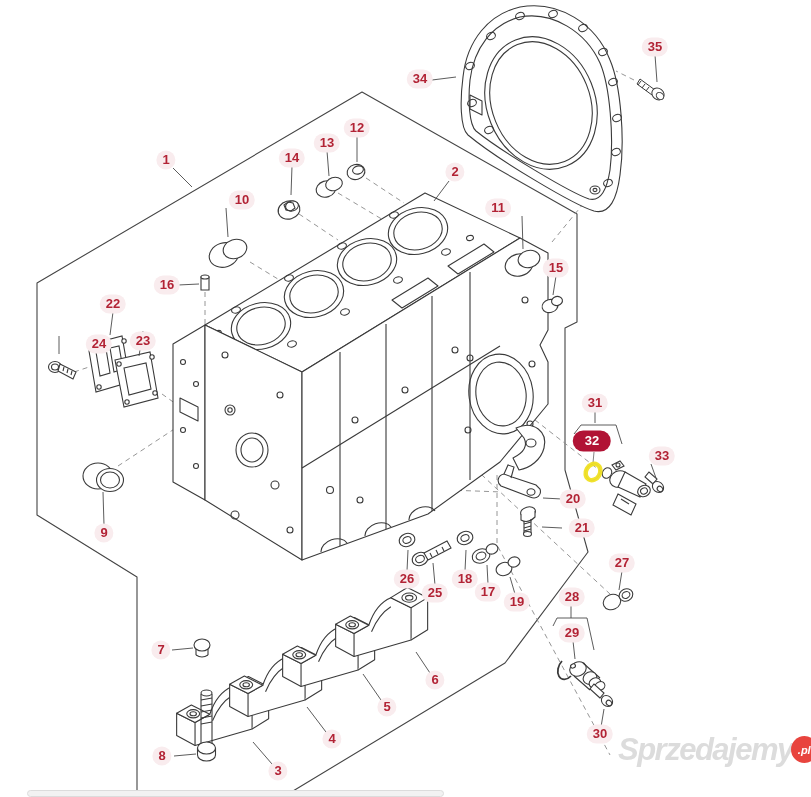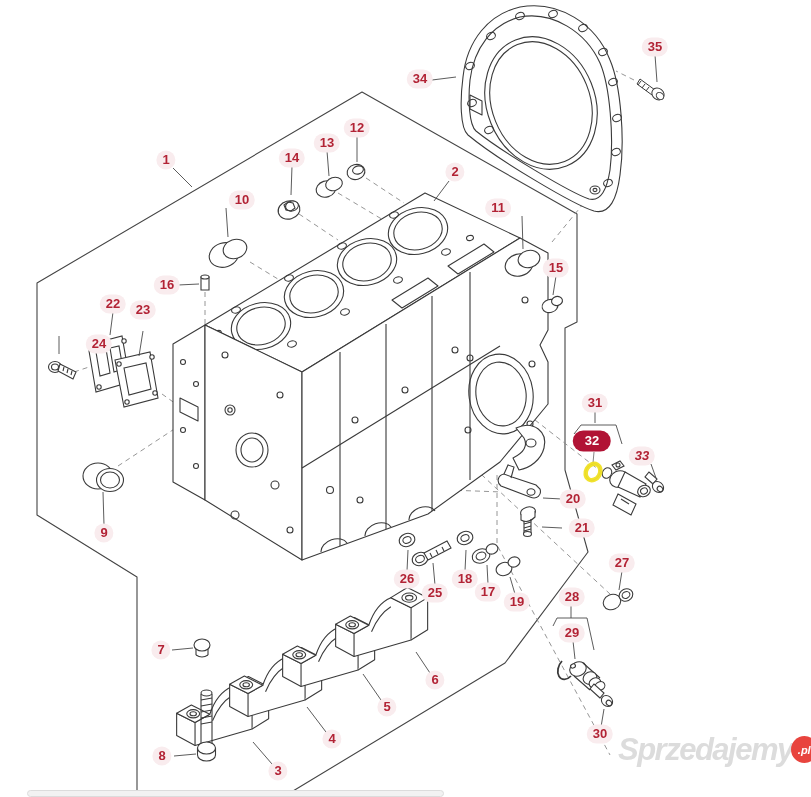--- a/index.html
+++ b/index.html
@@ -360,31 +360,31 @@
       <div class="callout" style="left: 327px; top: 143px;">13</div>
       <div class="callout" style="left: 292px; top: 158px;">14</div>
       <div class="callout" style="left: 556px; top: 268px;">15</div>
       <div class="callout" style="left: 167px; top: 285px;">16</div>
       <div class="callout" style="left: 488px; top: 592px;">17</div>
       <div class="callout" style="left: 465px; top: 579px;">18</div>
       <div class="callout" style="left: 517px; top: 602px;">19</div>
       <div class="callout" style="left: 573px; top: 499px;">20</div>
       <div class="callout" style="left: 582px; top: 528px;">21</div>
       <div class="callout" style="left: 113px; top: 304px;">22</div>
-      <div class="callout" style="left: 143px; top: 310px;">23</div>
+      <div class="callout" style="left: 143px; top: 341px;">23</div>
       <div class="callout" style="left: 59px; top: 344px; margin-left: 40px;">24</div>
       <div class="callout" style="left: 435px; top: 593px;">25</div>
       <div class="callout" style="left: 407px; top: 579px;">26</div>
       <div class="callout" style="left: 622px; top: 563px;">27</div>
       <div class="callout" style="left: 572px; top: 597px;">28</div>
       <div class="callout" style="left: 572px; top: 633px;">29</div>
       <div class="callout" style="left: 600px; top: 734px; text-align: center;">30</div>
       <div class="callout" style="left: 595px; top: 403px;">31</div>
       <div class="callout callout--hl" style="left: 592px; top: 441px;">32</div>
-      <div class="callout" style="left: 642px; top: 456px; font-style: italic;">33</div>
+      <div class="callout" style="left: 662px; top: 456px;">33</div>
       <div class="callout" style="left: 420px; top: 79px;">34</div>
       <div class="callout" style="left: 655px; top: 47px;">35</div>
     </div>
 
 <div class="watermark">
   <span class="wm-text">Sprzedajemy</span>
   <span class="wm-badge">
     <span class="wm-suffix">.pl</span>
   </span>
 </div>

